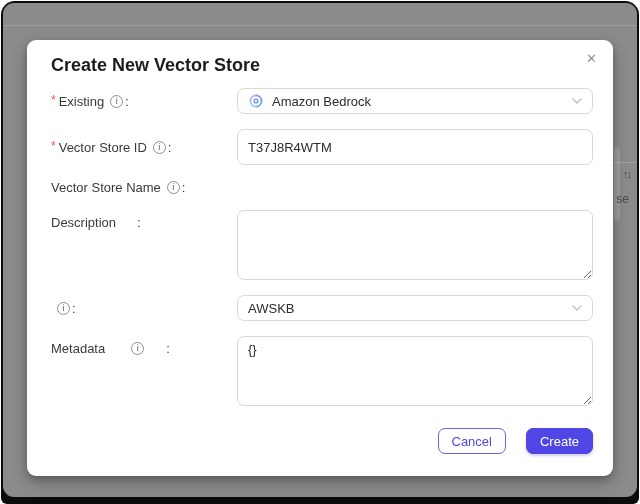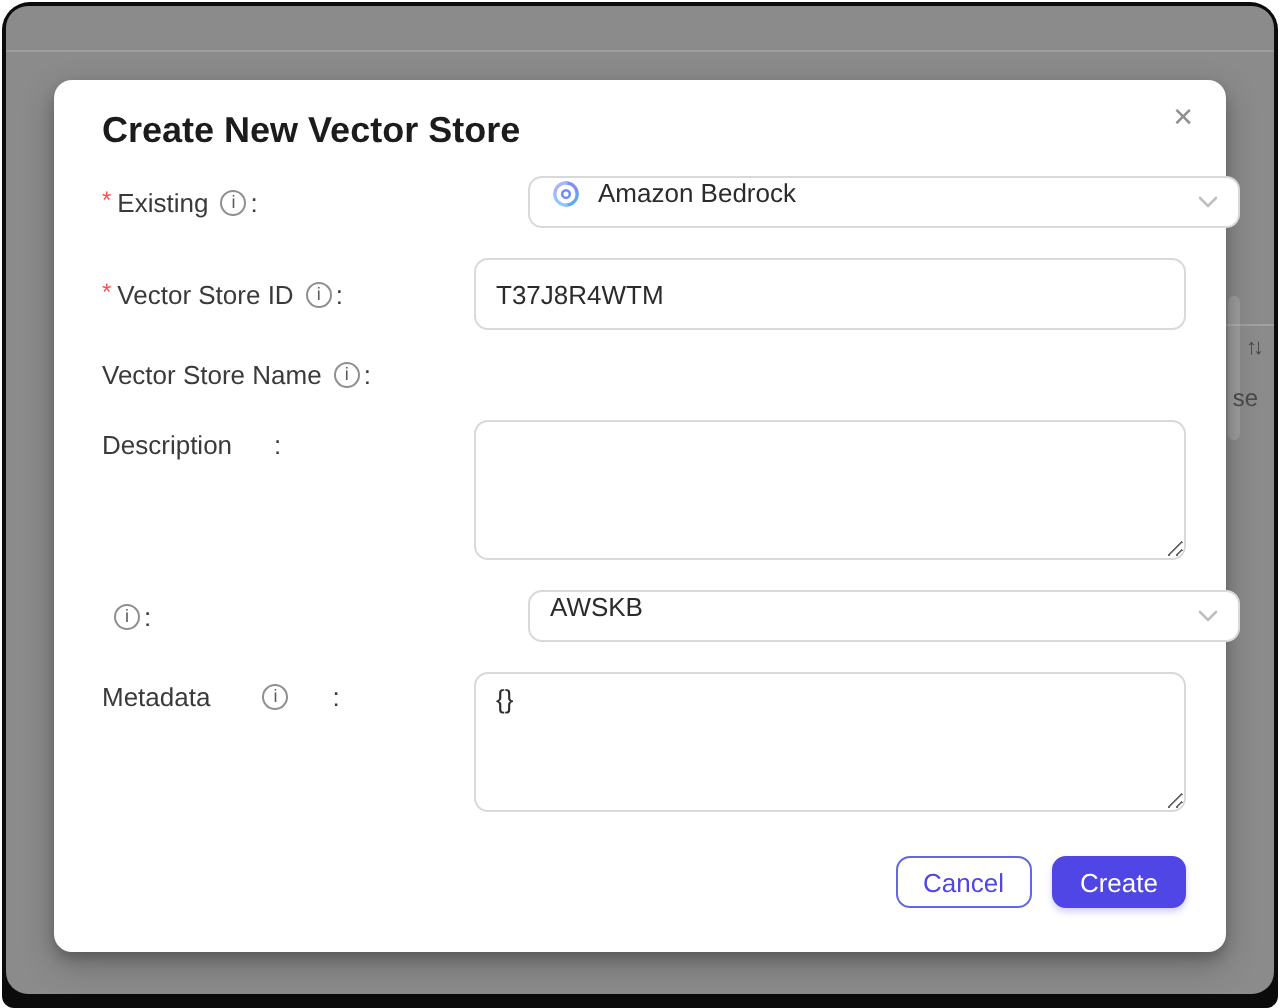--- a/index.html
+++ b/index.html
@@ -75,29 +75,29 @@
     font-style: normal;
   }
   .colon { margin-left: 1px; }
   .ctl-input, .ctl-select, .ctl-textarea {
     width: 100%; border: 1px solid #d9d9d9; border-radius: 7px;
     font-size: 13px; color: #2b2b2b; background: #fff;
     font-family: "Liberation Sans", sans-serif;
   }
   .ctl-input { height: 36px; padding: 0 10px; outline: none; }
   .ctl-select {
-    height: 26px; padding: 0 10px; display: flex; 
-    cursor: pointer; gap: 8px; margin-left: 27px;
+    height: 26px; padding: 0 10px; display: flex; align-items: center;
+    cursor: pointer; gap: 8px;
   }
   .ctl-select .sel-text { flex: 1; }
   .chevron { color: #bfbfbf; display: flex; align-items: center; }
   .ctl-textarea { height: 70px; padding: 5px 10px; resize: both; outline: none; }
   .provider-logo { width: 16px; height: 16px; display: inline-flex; }
   .footer {
-    display: flex; justify-content: flex-end; gap: 10px; margin-top: 22px;
+    display: flex; justify-content: flex-end; gap: 20px; margin-top: 22px;
   }
   .btn {
     height: 26px; border-radius: 7px; font-size: 13px; padding: 0 13px;
     cursor: pointer; font-family: "Liberation Sans", sans-serif;
   }
   .btn-cancel { background: #ffffff; border: 1px solid #6466e9; color: #4f46e5; }
   .btn-create {
     background: #4f46e5; border: 1px solid #4f46e5; color: #ffffff;
     box-shadow: 0 2px 3px rgba(79,70,229,0.25);
     text-align: right;

